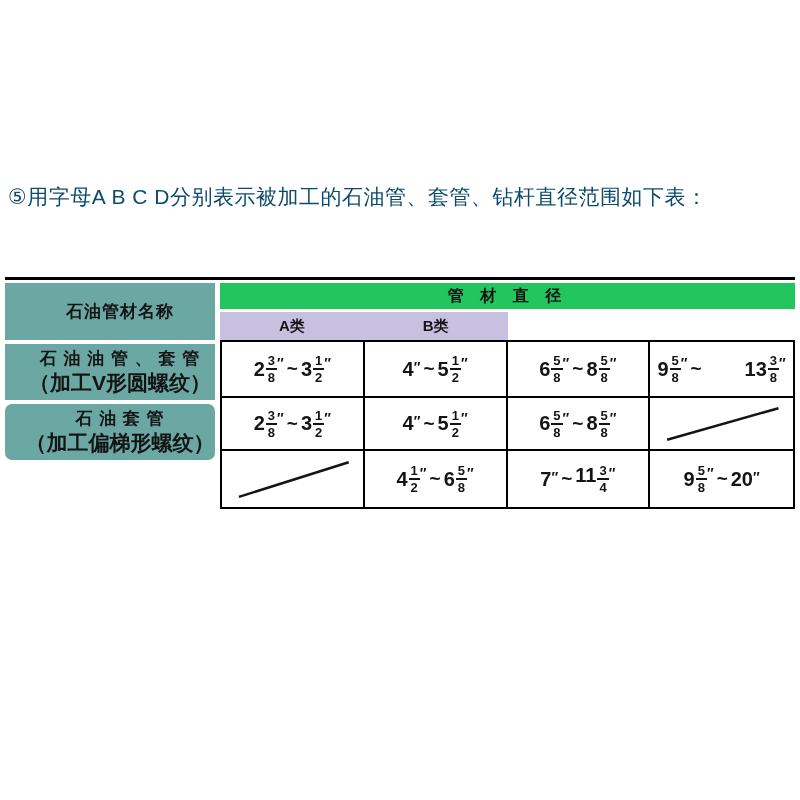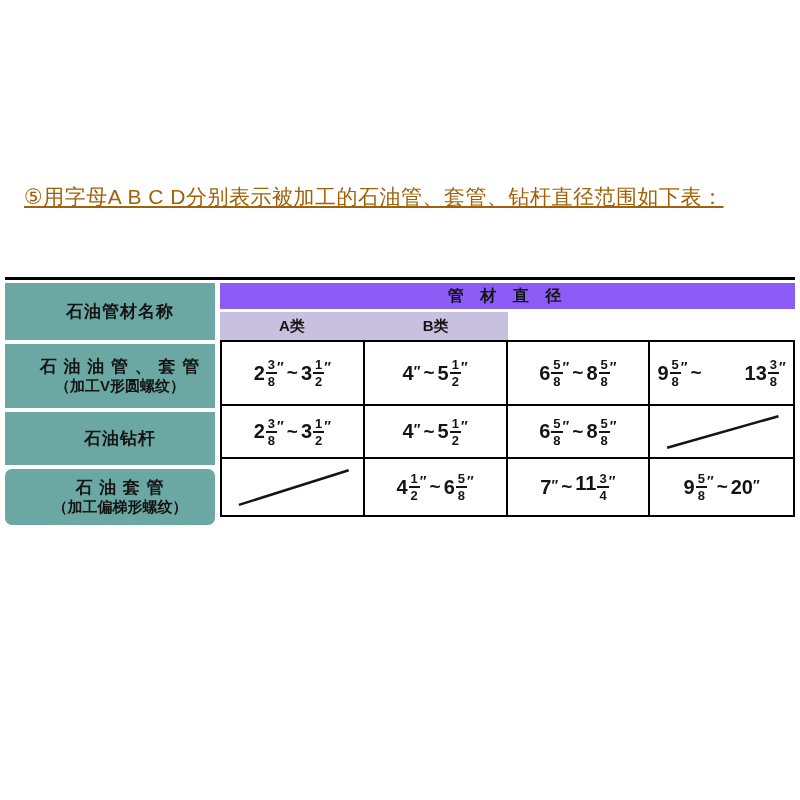--- a/index.html
+++ b/index.html
@@ -5,26 +5,25 @@
   * { margin:0; padding:0; box-sizing:border-box; }
   html,body { width:800px; height:800px; }
   body {
     background:#ffffff;
     font-family:"Liberation Sans","DejaVu Sans",sans-serif;
     position:relative;
     overflow:hidden;
   }
   .page-title {
     position:absolute;
-    left:24px; top:183px;
+    left:8px; top:183px;
     font-size:21px;
     letter-spacing:0.5px;
     white-space:nowrap;
-    color:#a16207;
-    text-decoration:underline;
+    color:#0c4a6e;
   }
   .doc-table {
     position:absolute;
     left:5px; top:277px;
     width:790px;
     border-top:3px solid #000;
     padding-top:3px;
     display:flex;
   }
   .name-col {
@@ -41,25 +40,25 @@
     display:flex;
     flex-direction:column;
     align-items:center;
     justify-content:center;
     font-weight:bold;
     text-align:center;
     line-height:1.25;
     padding-left:20px;
   }
   .name-cell .l1 { font-size:17px; letter-spacing:1px; }
-  .name-cell .l2 { font-size:15px; }
+  .name-cell .l2 { font-size:21px; }
   .name-head { height:57px; font-size:17px; }
   .data-col { flex:1; display:flex; flex-direction:column; }
   .diam-band {
-    background:#8b5cf6;
+    background:#22c55e;
     height:26px;
     margin-bottom:3px;
     display:flex;
     align-items:center;
     justify-content:center;
     font-weight:bold;
     font-size:16px;
     letter-spacing:6px;
     color:#141414;
   }
@@ -91,21 +90,21 @@
   .data-row:last-child { border-bottom:none; }
   .data-cell {
     border-right:2px solid #000;
     display:flex;
     align-items:center;
     justify-content:center;
     background:#fff;
     position:relative;
   }
   .data-cell:last-child { border-right:none; }
-  .r1 { height:64px; } .r2 { height:53px; } .r3 { height:56px;border-radius:7px; }
+  .r1 { height:56px; } .r2 { height:53px; } .r3 { height:56px;border-radius:7px; }
   
   .range {
     font-weight:bold;
     color:#141414;
     font-size:20px;
     display:flex;
     align-items:center;
     white-space:nowrap;
   }
   .frac {
@@ -139,23 +138,20 @@
 <div class="doc-table">
   <div class="name-col">
     <div class="name-cell name-head">
       <span class="l1">石油管材名称</span>
     </div>
 
   <div class="name-cell r1">
         <span class="l1">石 油 油 管 、 套 管</span>
         <span class="l2">（加工V形圆螺纹）</span>
       </div>
-      <div class="name-cell r2">
-        <span class="l1">石油钻杆</span>
-      </div>
       <div class="name-cell r3">
         <span class="l1">石 油 套 管</span>
         <span class="l2">（加工偏梯形螺纹）</span>
       </div>
     </div>
   <div class="data-col">
     <div class="diam-band">
       <span>管 材 直 径</span>
     </div>
     <div class="class-row">

